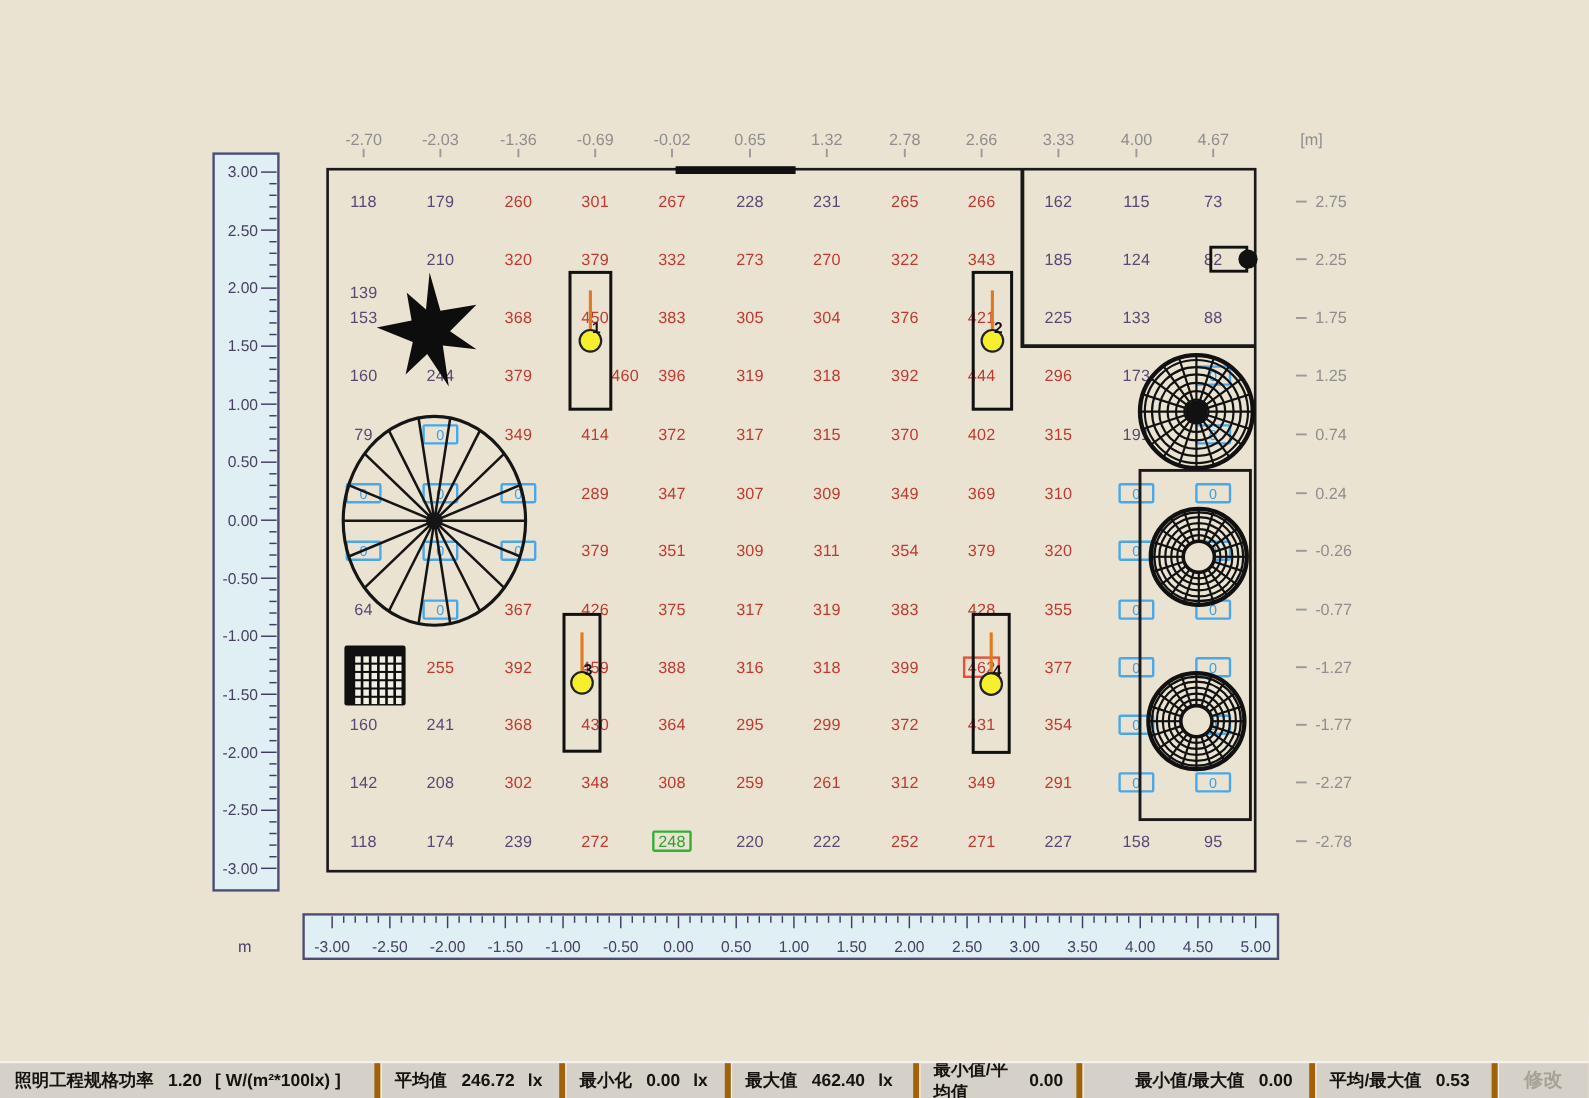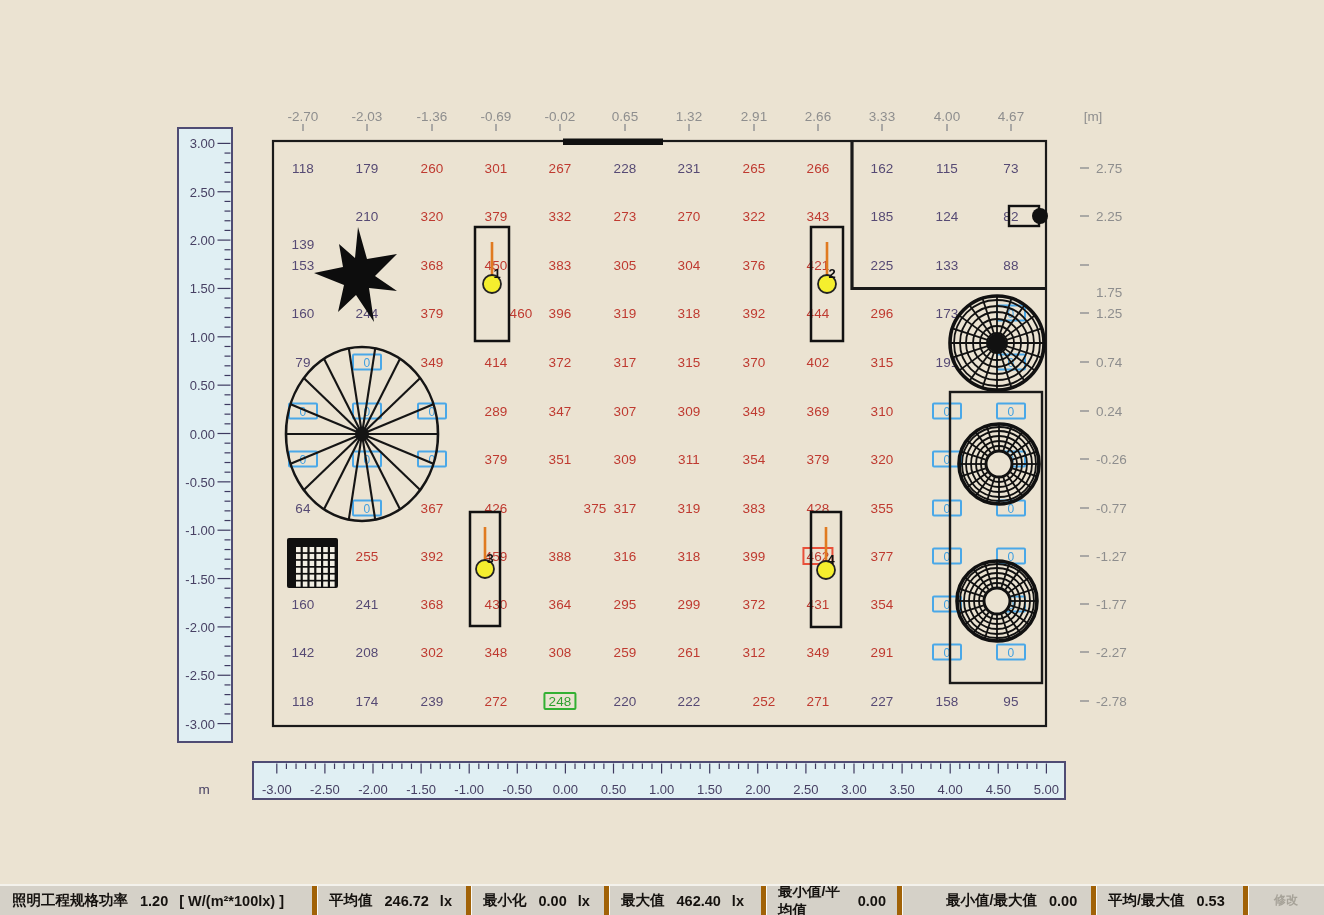--- a/index.html
+++ b/index.html
@@ -26,21 +26,21 @@
           box-sizing:border-box;}
   .lamp-num{position:absolute;transform:translate(-50%,-50%);font-size:13px;font-weight:700;color:#111;}
   #status-bar{position:absolute;left:0;bottom:0;width:1324px;height:31px;background:#d5d1c8;
               border-top:2px solid #f4f2ec;box-sizing:border-box;z-index:5;}
   .seg{position:absolute;top:0;height:100%;display:flex;align-items:center;
        border-right:5px solid #a16207;box-shadow:1px 0 0 #fbfaf6;box-sizing:border-box;
        font-size:14.5px;font-weight:700;color:#15120f;overflow:hidden;}
   .seg .s-label{margin:0 12px 0 12px;}
   .seg .s-value{margin-right:11px;}
   #edit-btn{position:absolute;top:0;height:100%;display:flex;align-items:center;justify-content:center;
-            font-size:12px;font-weight:700;color:#a6a298;}
+            font-size:16px;font-weight:700;color:#a6a298;}
 </style>
 </head>
 <body>
 
 <div id="app">
 
   <div class="ruler" id="left-ruler" style="left:177px;top:127px;width:56px;height:616px;"></div>
   <div class="ruler" id="bottom-ruler" style="left:252px;top:761px;width:814px;height:39px;"></div>
   <div class="lbl ruler-lbl" id="m-label" style="left:204px;top:789px;font-size:13.5px;">m</div>
   <div class="lbl axis-lbl" style="left:1093px;top:116px;">[m]</div>
@@ -126,21 +126,21 @@
       <div class="cell r" style="left: 689px; top: 459px;">311</div>
       <div class="cell r" style="left: 754px; top: 459px;">354</div>
       <div class="cell r" style="left: 818px; top: 459px;">379</div>
       <div class="cell r" style="left: 882px; top: 459px;">320</div>
       <div class="cell b" style="left: 947px; top: 459px;">0</div>
       <div class="cell b" style="left: 1011px; top: 459px;">0</div>
       <div class="cell p" style="left: 303px; top: 508px;">64</div>
       <div class="cell b" style="left: 367px; top: 508px;">0</div>
       <div class="cell r" style="left: 432px; top: 508px;">367</div>
       <div class="cell r" style="left: 496px; top: 508px;">426</div>
-      <div class="cell r" style="left: 560px; top: 508px; margin-left: 35px;">375</div>
+      <div class="cell r" style="left: 560px; top: 508px;">375</div>
       <div class="cell r" style="left: 625px; top: 508px;">317</div>
       <div class="cell r" style="left: 689px; top: 508px;">319</div>
       <div class="cell r" style="left: 754px; top: 508px;">383</div>
       <div class="cell r" style="left: 818px; top: 508px;">428</div>
       <div class="cell r" style="left: 882px; top: 508px;">355</div>
       <div class="cell b" style="left: 947px; top: 508px;">0</div>
       <div class="cell b" style="left: 1011px; top: 508px;">0</div>
       <div class="cell r" style="left: 367px; top: 556px;">255</div>
       <div class="cell r" style="left: 432px; top: 556px;">392</div>
       <div class="cell r" style="left: 496px; top: 556px;">459</div>
@@ -176,40 +176,40 @@
       <div class="cell r" style="left: 882px; top: 652px;">291</div>
       <div class="cell b" style="left: 947px; top: 652px;">0</div>
       <div class="cell b" style="left: 1011px; top: 652px;">0</div>
       <div class="cell p" style="left: 303px; top: 701px;">118</div>
       <div class="cell p" style="left: 367px; top: 701px;">174</div>
       <div class="cell p" style="left: 432px; top: 701px;">239</div>
       <div class="cell r" style="left: 496px; top: 701px;">272</div>
       <div class="cell g" style="left: 560px; top: 701px;">248</div>
       <div class="cell p" style="left: 625px; top: 701px;">220</div>
       <div class="cell p" style="left: 689px; top: 701px;">222</div>
-      <div class="cell r" style="left: 754px; top: 701px; margin-left: 10px;">252</div>
+      <div class="cell r" style="left: 754px; top: 701px;">252</div>
       <div class="cell r" style="left: 818px; top: 701px;">271</div>
       <div class="cell p" style="left: 882px; top: 701px;">227</div>
       <div class="cell p" style="left: 947px; top: 701px;">158</div>
       <div class="cell p" style="left: 1011px; top: 701px;">95</div>
       <div class="lbl axis-lbl" style="left: 303px; top: 116px;">-2.70</div>
       <div class="lbl axis-lbl" style="left: 367px; top: 116px;">-2.03</div>
       <div class="lbl axis-lbl" style="left: 432px; top: 116px;">-1.36</div>
       <div class="lbl axis-lbl" style="left: 496px; top: 116px;">-0.69</div>
       <div class="lbl axis-lbl" style="left: 560px; top: 116px;">-0.02</div>
       <div class="lbl axis-lbl" style="left: 625px; top: 116px;">0.65</div>
       <div class="lbl axis-lbl" style="left: 689px; top: 116px;">1.32</div>
-      <div class="lbl axis-lbl" style="left: 754px; top: 116px;">2.91</div>
+      <div class="lbl axis-lbl" style="left: 754px; top: 116px;">2.78</div>
       <div class="lbl axis-lbl" style="left: 818px; top: 116px;">2.66</div>
       <div class="lbl axis-lbl" style="left: 882px; top: 116px;">3.33</div>
       <div class="lbl axis-lbl" style="left: 947px; top: 116px;">4.00</div>
       <div class="lbl axis-lbl" style="left: 1011px; top: 116px;">4.67</div>
       <div class="lbl row-lbl" style="left: 1096px; top: 168px;">2.75</div>
       <div class="lbl row-lbl" style="left: 1096px; top: 216px;">2.25</div>
-      <div class="lbl row-lbl" style="left: 1096px; top: 265px; margin-top: 27px;">1.75</div>
+      <div class="lbl row-lbl" style="left: 1096px; top: 265px;">1.75</div>
       <div class="lbl row-lbl" style="left: 1096px; top: 313px;">1.25</div>
       <div class="lbl row-lbl" style="left: 1096px; top: 362px;">0.74</div>
       <div class="lbl row-lbl" style="left: 1096px; top: 411px;">0.24</div>
       <div class="lbl row-lbl" style="left: 1096px; top: 459px;">-0.26</div>
       <div class="lbl row-lbl" style="left: 1096px; top: 508px;">-0.77</div>
       <div class="lbl row-lbl" style="left: 1096px; top: 556px;">-1.27</div>
       <div class="lbl row-lbl" style="left: 1096px; top: 604px;">-1.77</div>
       <div class="lbl row-lbl" style="left: 1096px; top: 652px;">-2.27</div>
       <div class="lbl row-lbl" style="left: 1096px; top: 701px;">-2.78</div>
       <div class="lbl ruler-lbl right" style="left: 215px; top: 143.4px;">3.00</div>

